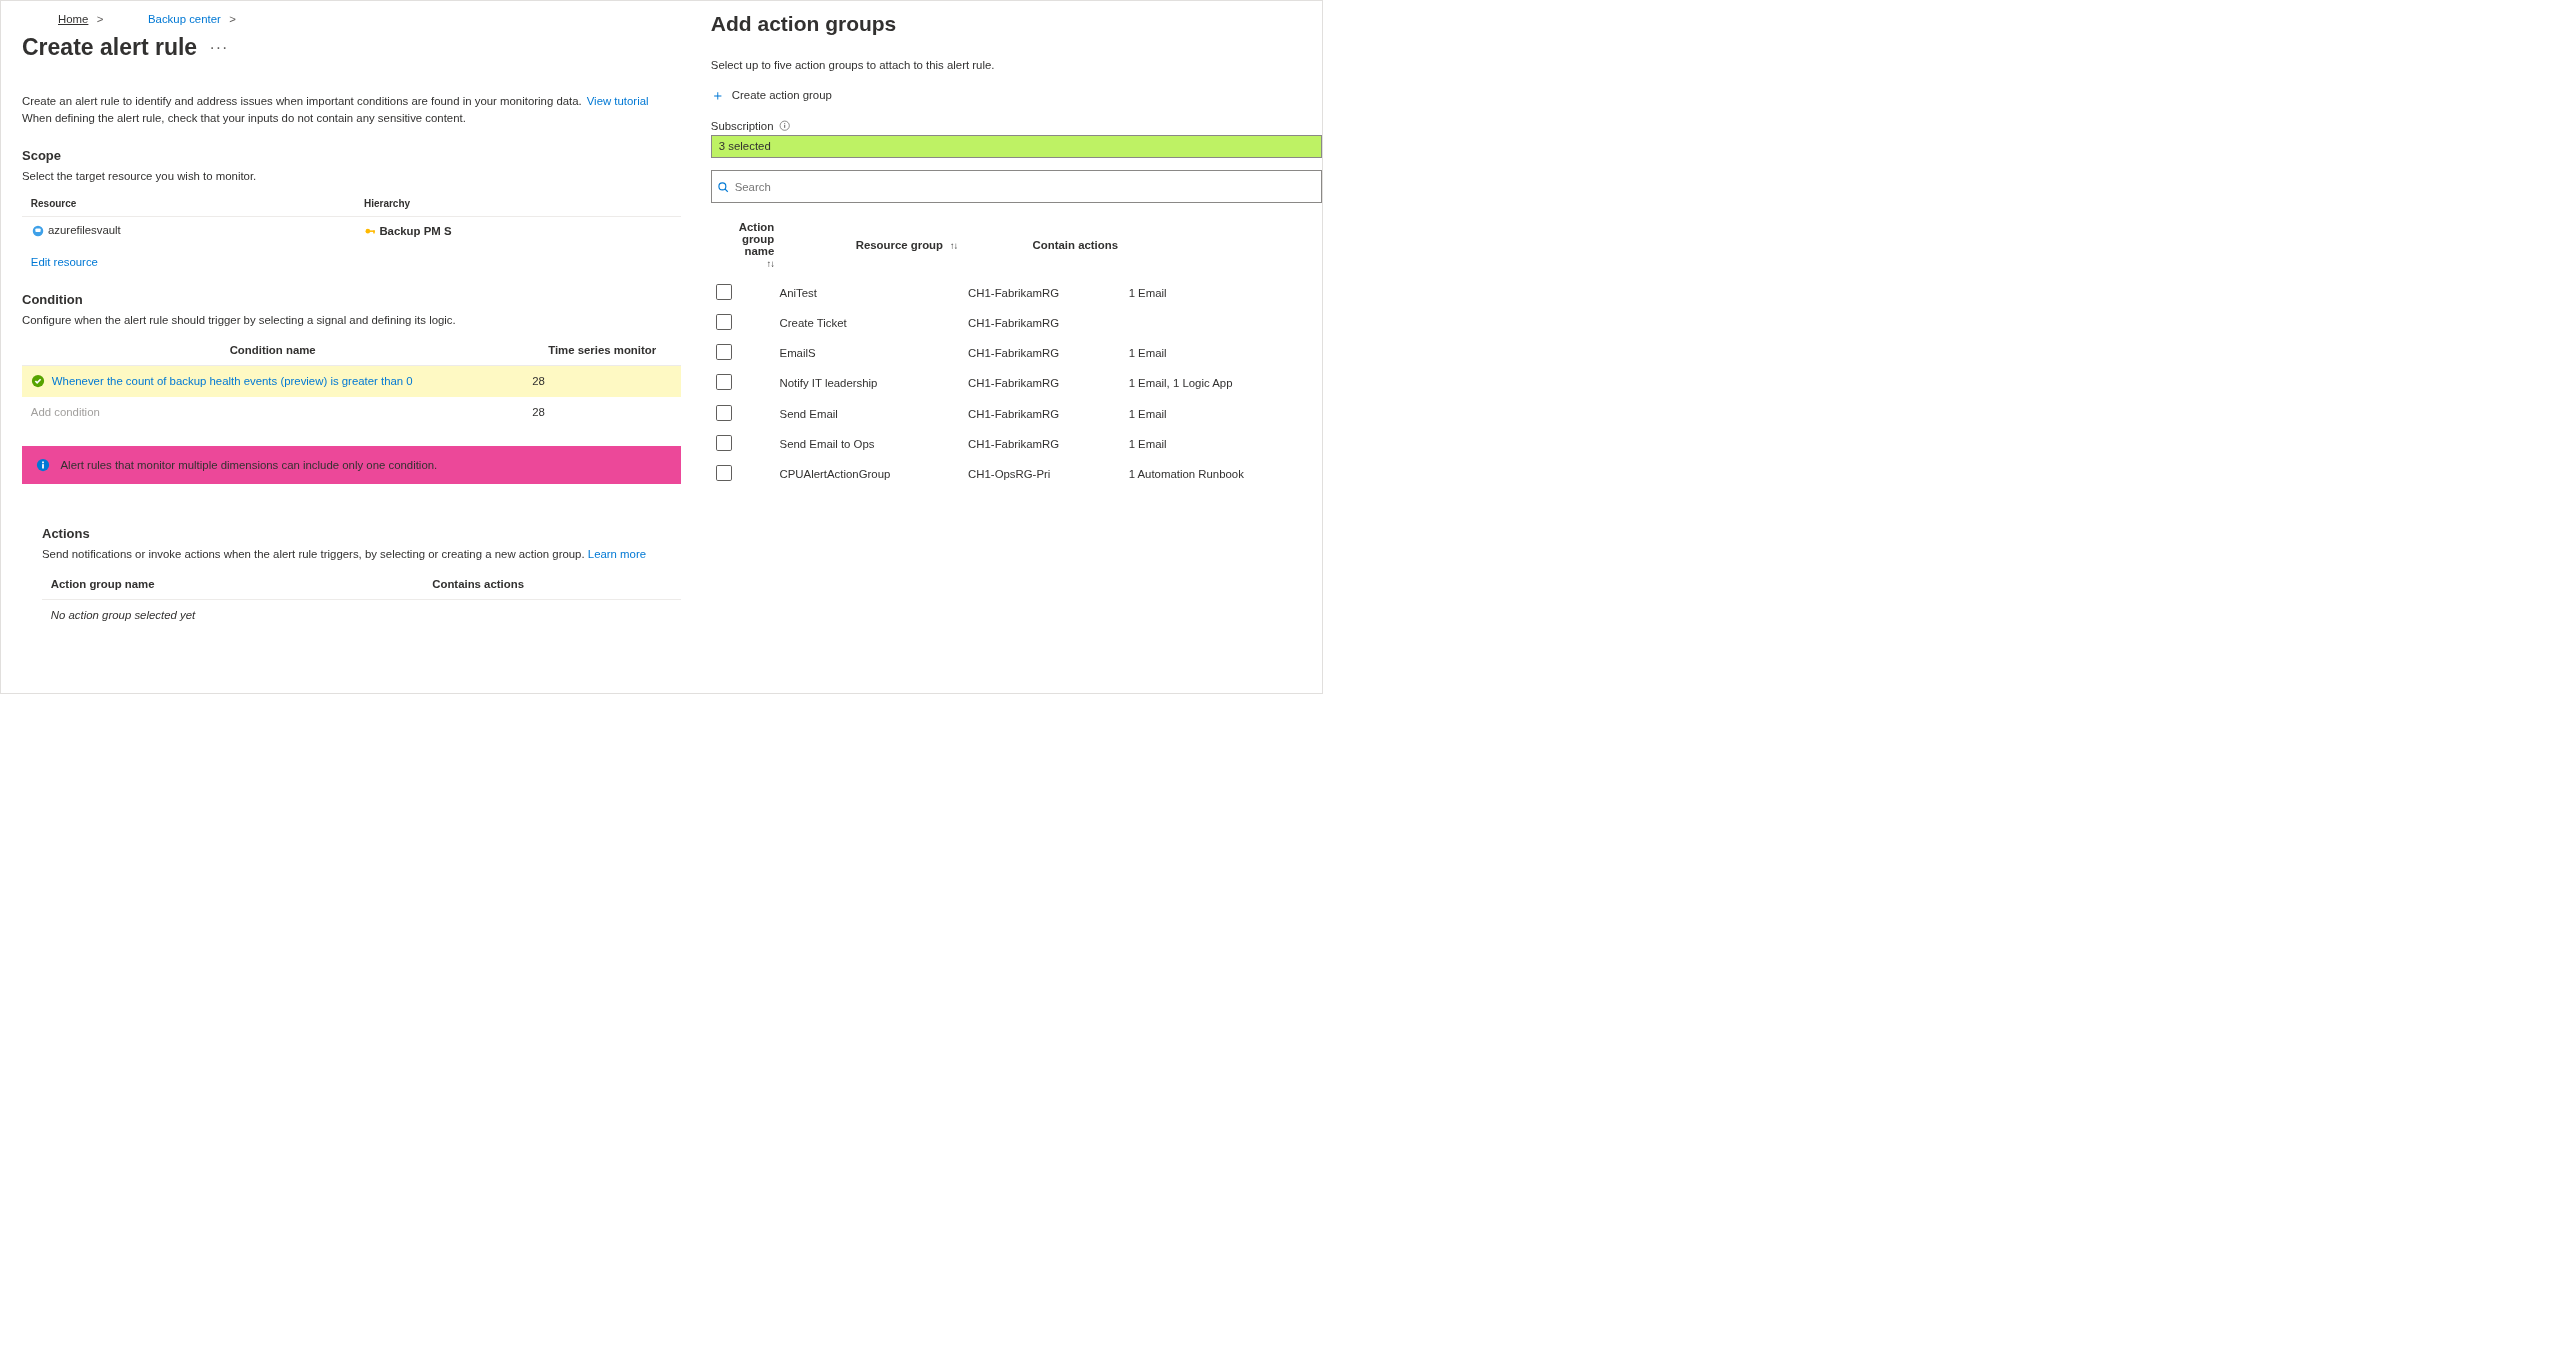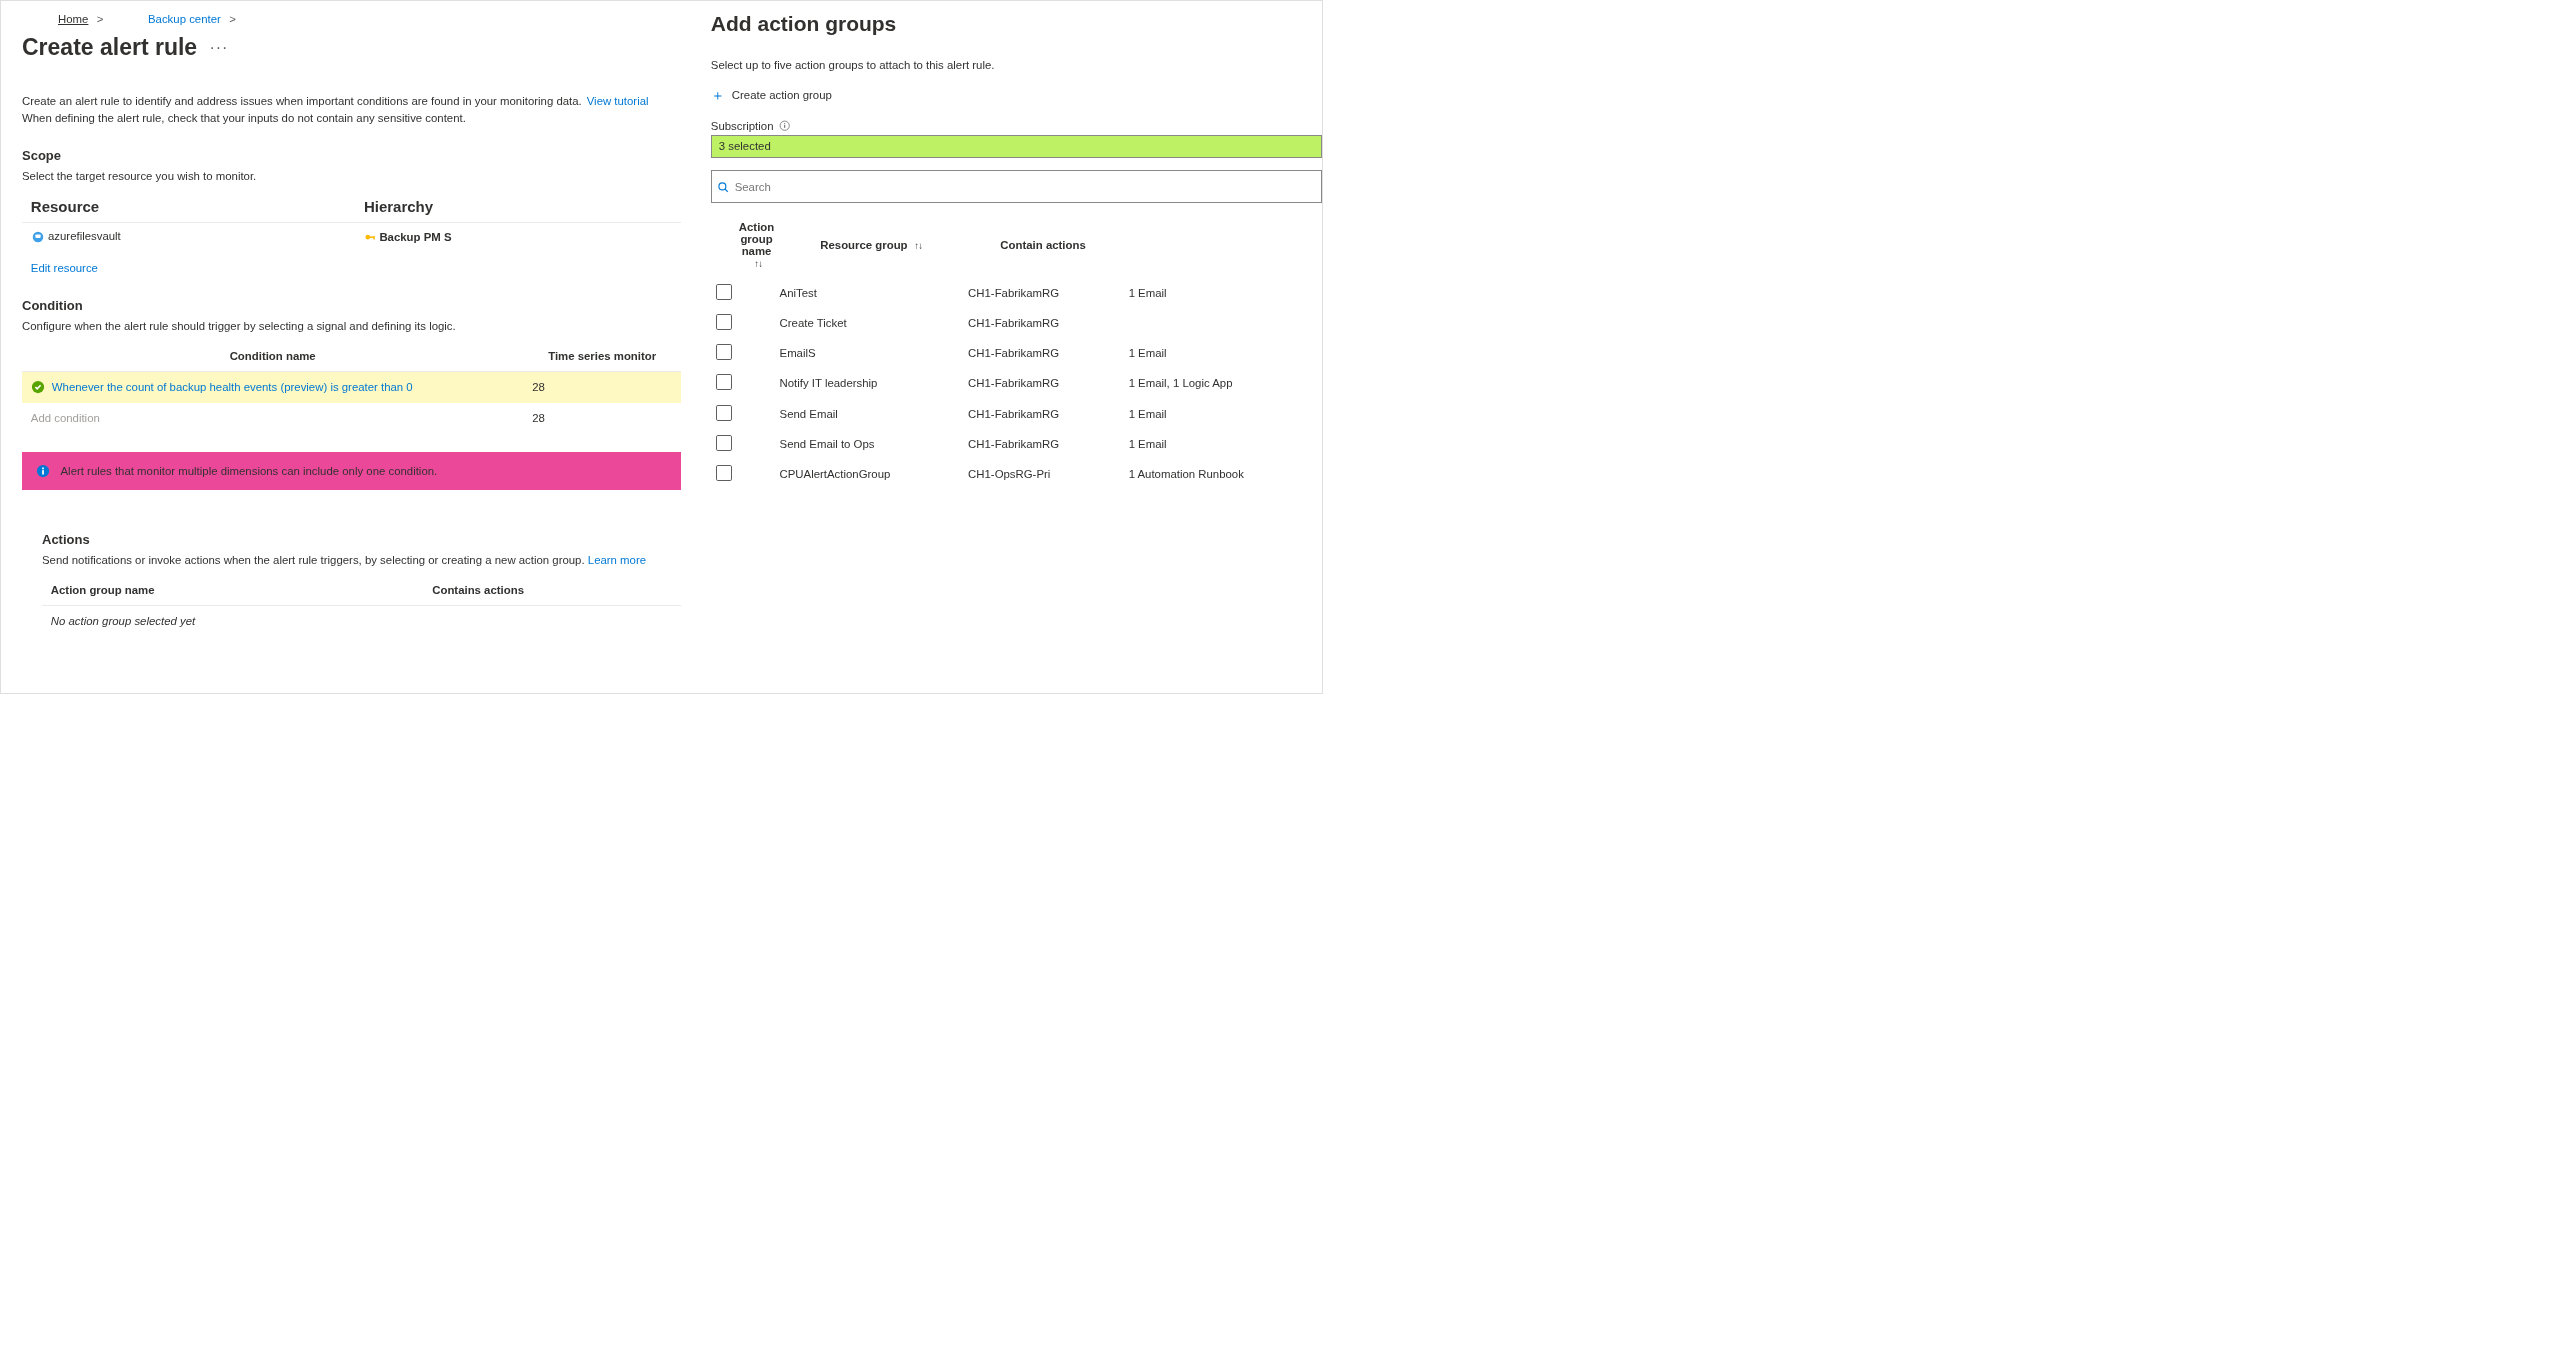--- a/index.html
+++ b/index.html
@@ -35,21 +35,21 @@
   .page-title-more { font-size: 16px; color: #605e5c; letter-spacing: 0.9px; cursor: pointer; }
 
   .intro { font-size: 11.4px; line-height: 1.5; margin-bottom: 21px; }
   .intro a { margin-left: 1.8px; }
 
   .section-heading { font-size: 13px; font-weight: 600; margin-bottom: 7px; }
   .section-sub { font-size: 11.4px; margin-bottom: 8.8px; }
 
   .resource-table { width: 100%; border-collapse: collapse; margin-bottom: 5.3px; }
   .resource-table th {
-    text-align: left; font-weight: 600; font-size: 15px;
+    text-align: left; font-weight: 600; font-size: 10px;
     padding: 7px 8.8px; border-bottom: 0.9px solid #edebe9;
   }
   .resource-table td { padding: 7px 8.8px; font-size: 11.4px; }
   .edit-link { display: inline-block; margin: 5.3px 0 24.5px 8.8px; color:#0078d4; }
 
   .cond-table { width: 100%; border-collapse: collapse; margin-top: 7px; }
   .cond-table th {
     text-align: center; font-weight: 600; font-size: 11.4px;
     padding: 8.8px 8.8px; border-bottom: 0.9px solid #edebe9;
   }
@@ -99,21 +99,21 @@
     display: flex; align-items: center; gap: 5.3px; padding: 0 5.3px;
     width: 100%;
   }
   .search-box input {
     border: none; outline: none; font-size: 11.4px; flex: 1;
     color: #605e5c;
   }
 
   .ag-table { width: 100%; border-collapse: collapse; margin-top: 8.8px; }
   .ag-table th {
-    text-align: center; font-weight: 600; font-size: 11.4px;
+    text-align: right; font-weight: 600; font-size: 11.4px;
     padding: 8.8px 5.3px 8.8px 5.3px;
   }
   .ag-table th.first { padding-left: 28px; }
   .ag-table td { padding: 6.1px 5.3px; font-size: 11.4px; vertical-align: middle; }
   .ag-table td.cb { width: 23px; }
   .ag-checkbox {
     width: 16px; height: 16px; border: 0.9px solid #605e5c; border-radius: 1.8px;
     display: inline-block; cursor: pointer;
   }
   .sort-arrows { font-size: 9.6px; color: #323130; margin-left: 3.5px; letter-spacing:-0.9px; }

